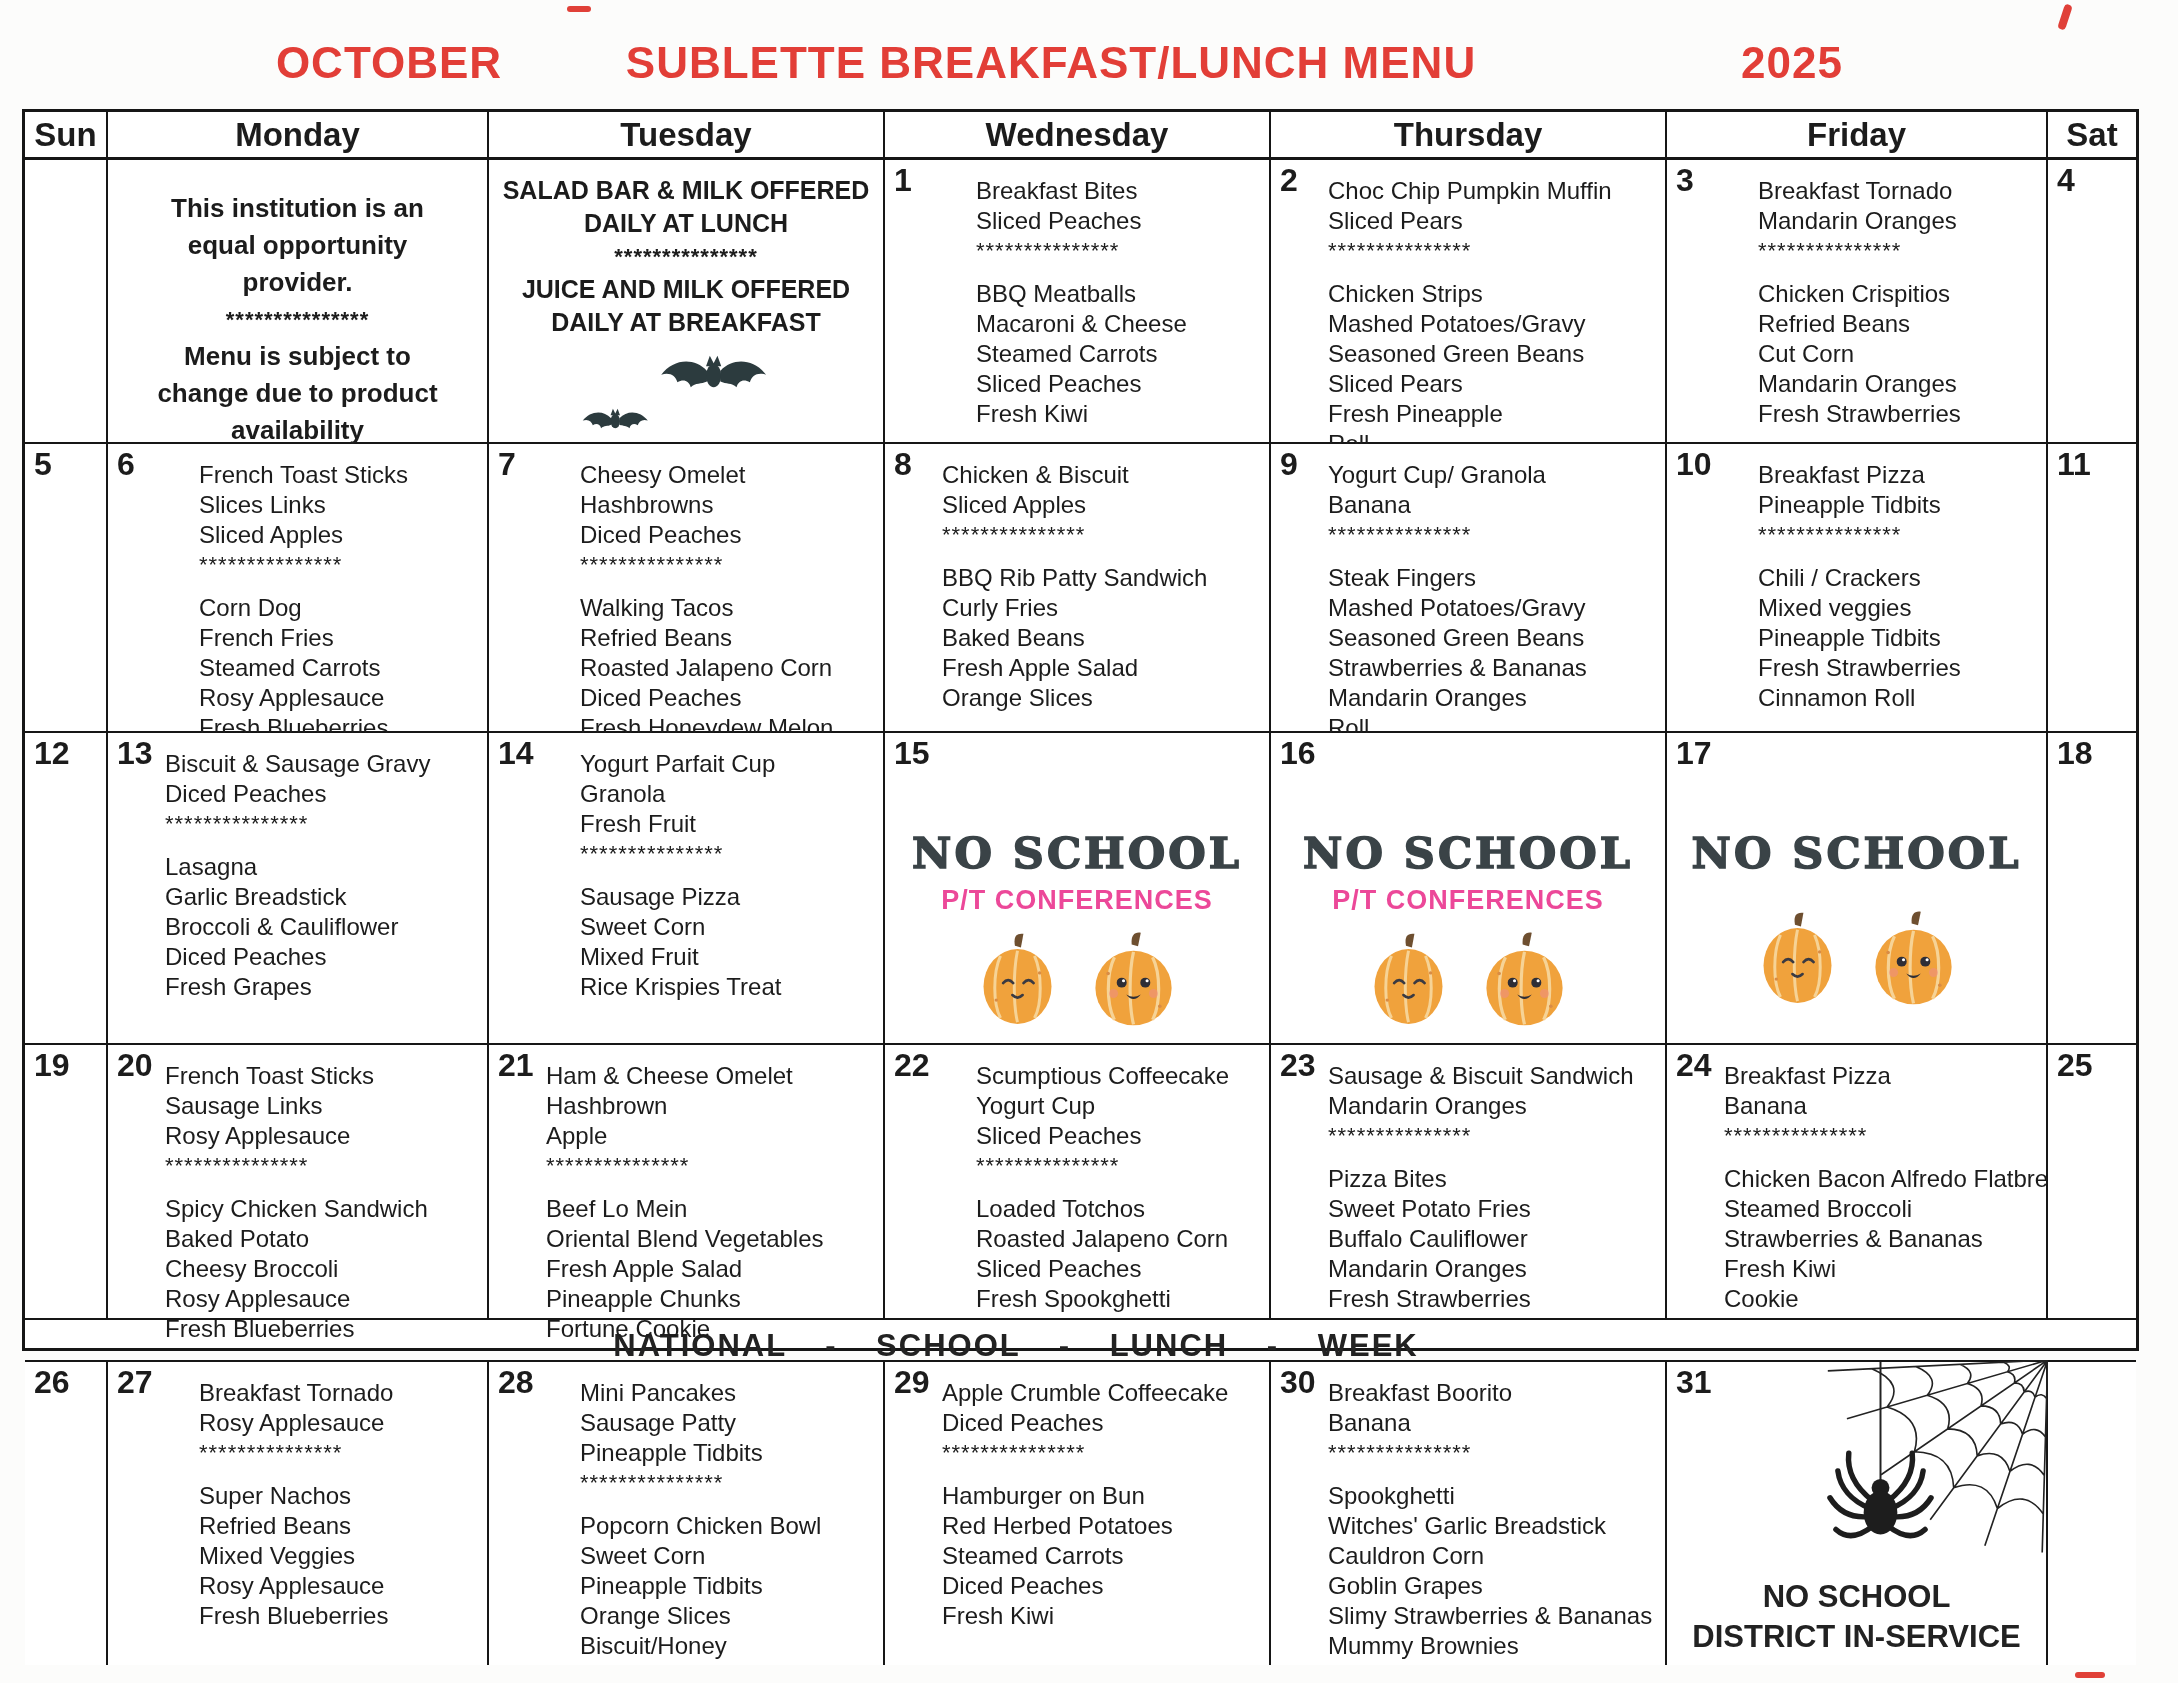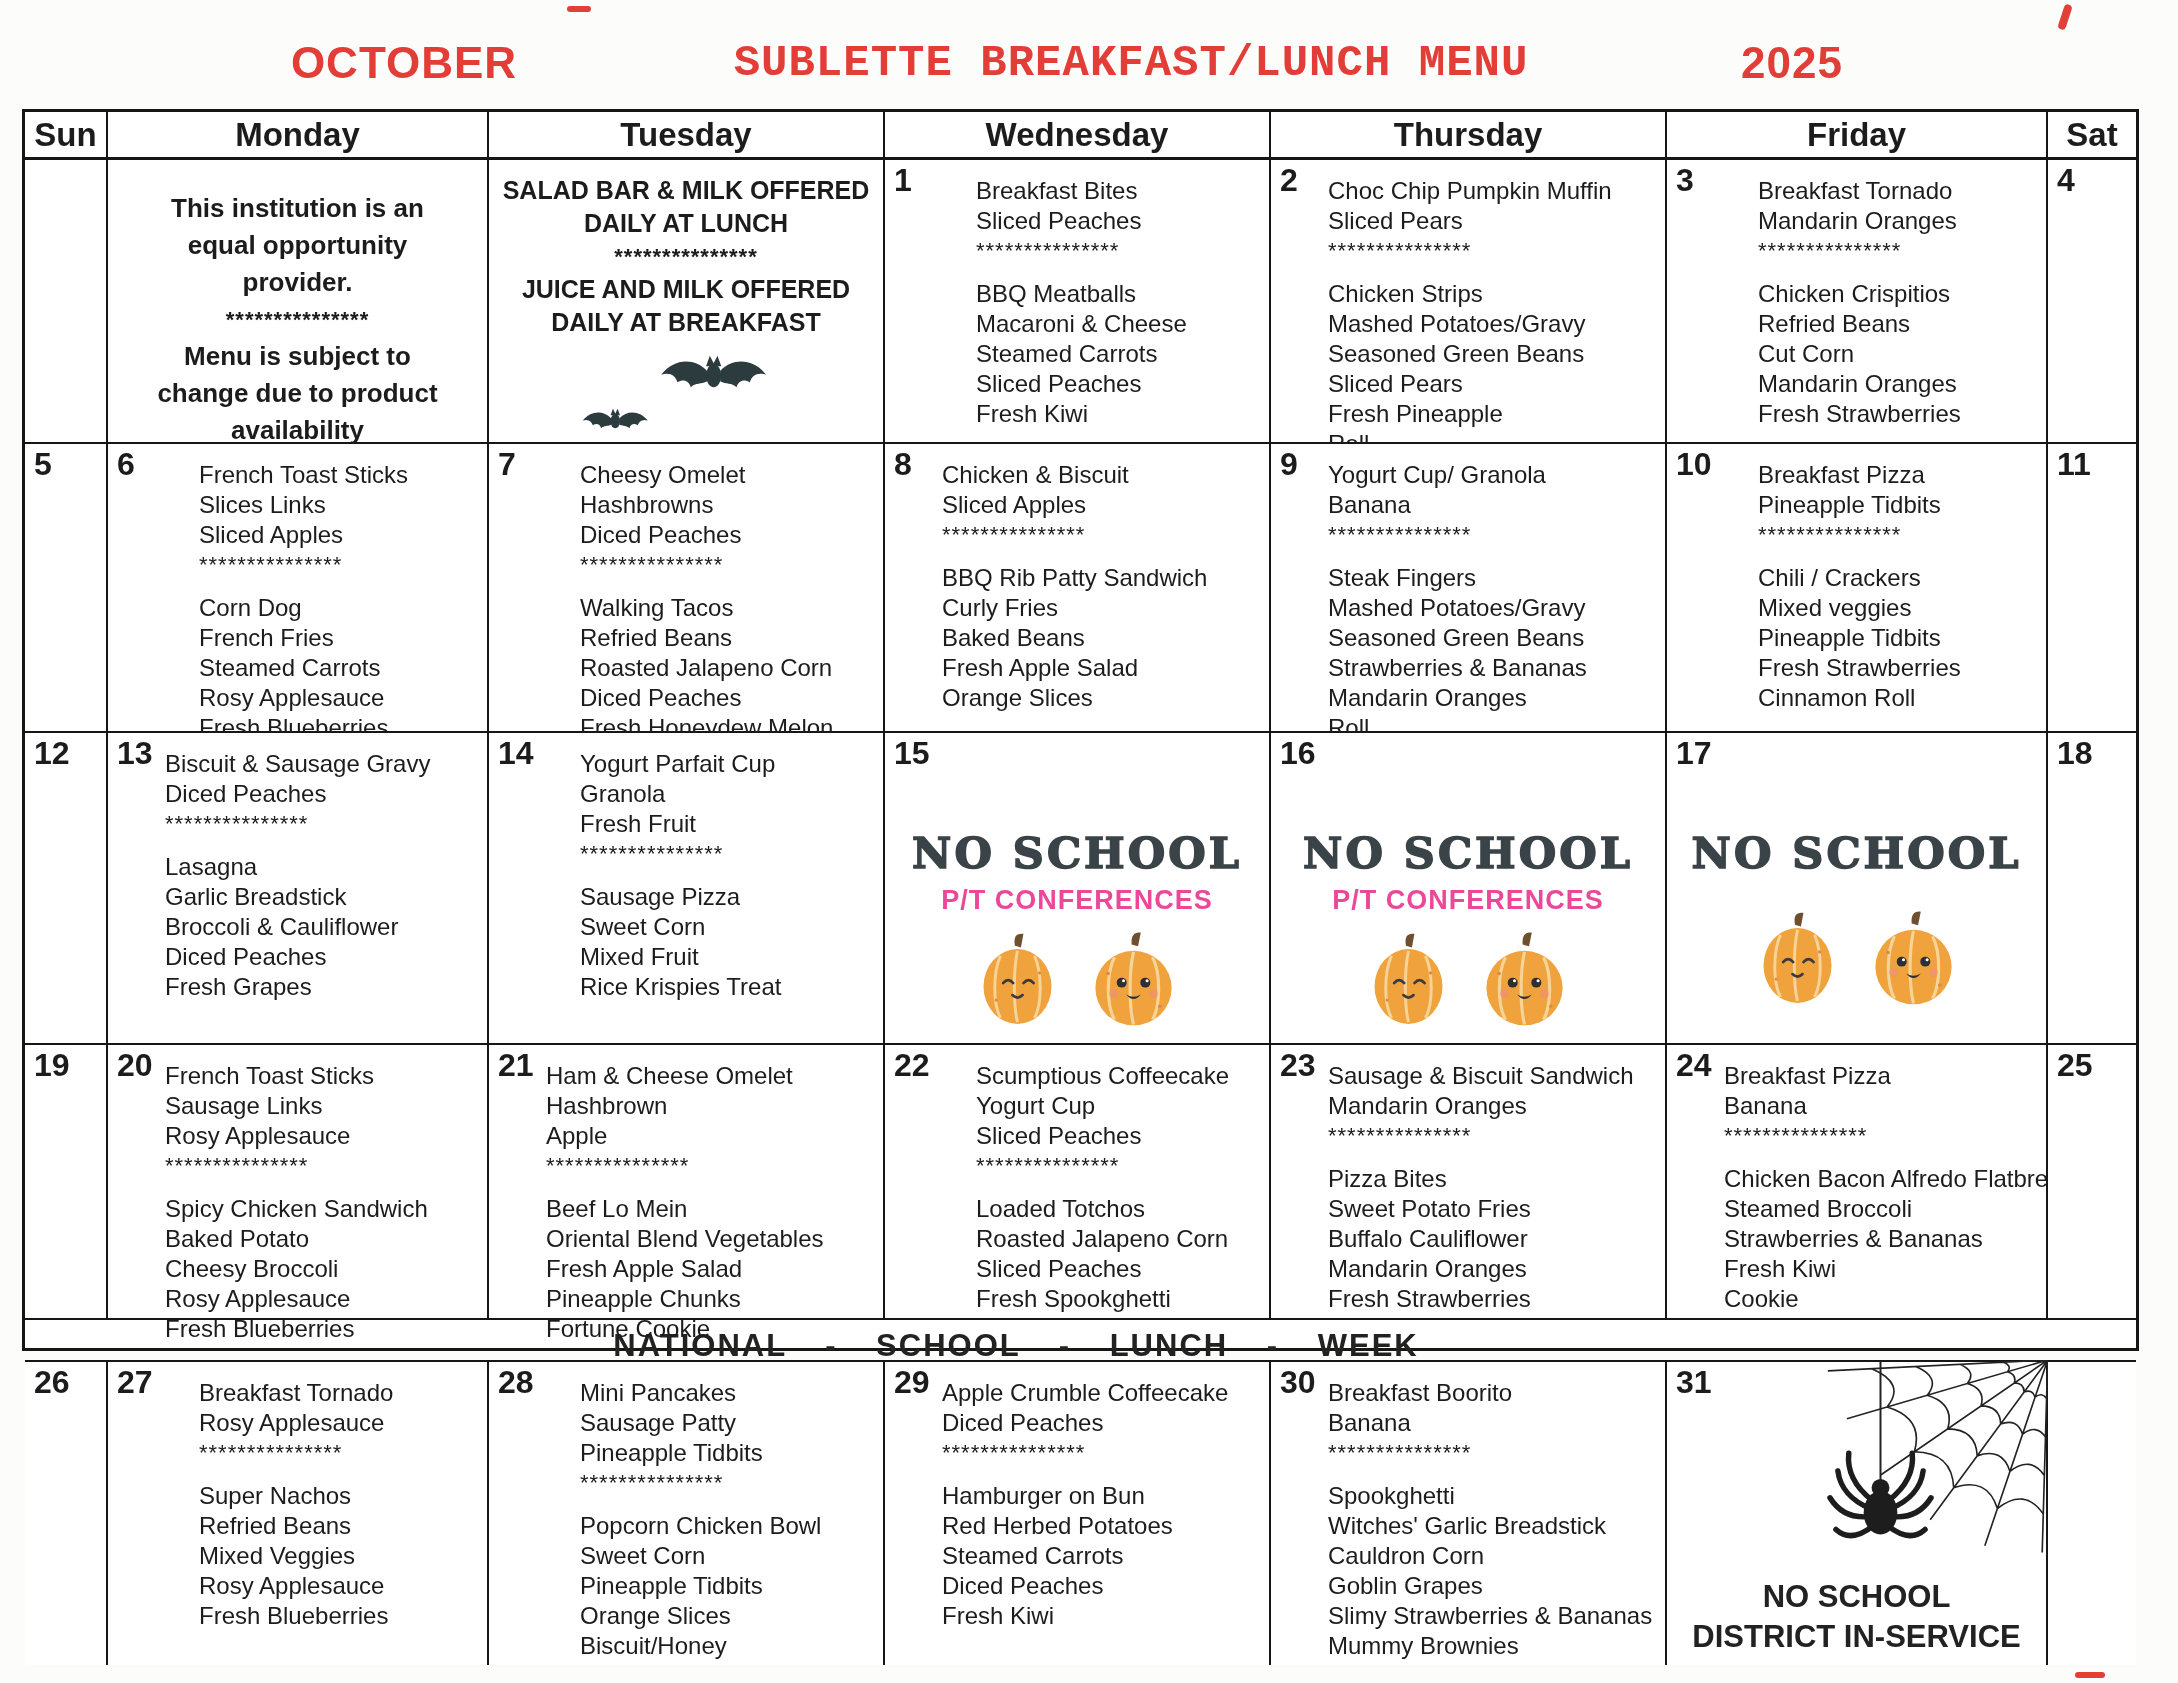--- a/index.html
+++ b/index.html
@@ -49,22 +49,22 @@
   .band{grid-column:1/-1;border-bottom:2px solid #161616;display:flex;align-items:center;
         justify-content:center;padding-right:129px;box-sizing:border-box;margin-top:12px;}
   .band span{font-size:31px;font-weight:bold;letter-spacing:2px;word-spacing:28px;color:#222;}
   
   .mark{position:absolute;background:#e04038;}
 </style>
 </head>
 <body>
 
 <div class="page">
-  <span class="title-span" style="left:404px;">OCTOBER</span>
-  <span class="title-span" style="left:1131px;font-family:Liberation Mono, monospace;">SUBLETTE BREAKFAST/LUNCH MENU</span>
+  <span class="title-span" style="left:389px;">OCTOBER</span>
+  <span class="title-span" style="left:1051px;">SUBLETTE BREAKFAST/LUNCH MENU</span>
   <span class="title-span" style="left:1792px;">2025</span>
 
   <div class="calendar">
       <div class="hcell">Sun</div>
       <div class="hcell">Monday</div>
       <div class="hcell">Tuesday</div>
       <div class="hcell">Wednesday</div>
       <div class="hcell">Thursday</div>
       <div class="hcell">Friday</div>
       <div class="hcell col-last">Sat</div>

